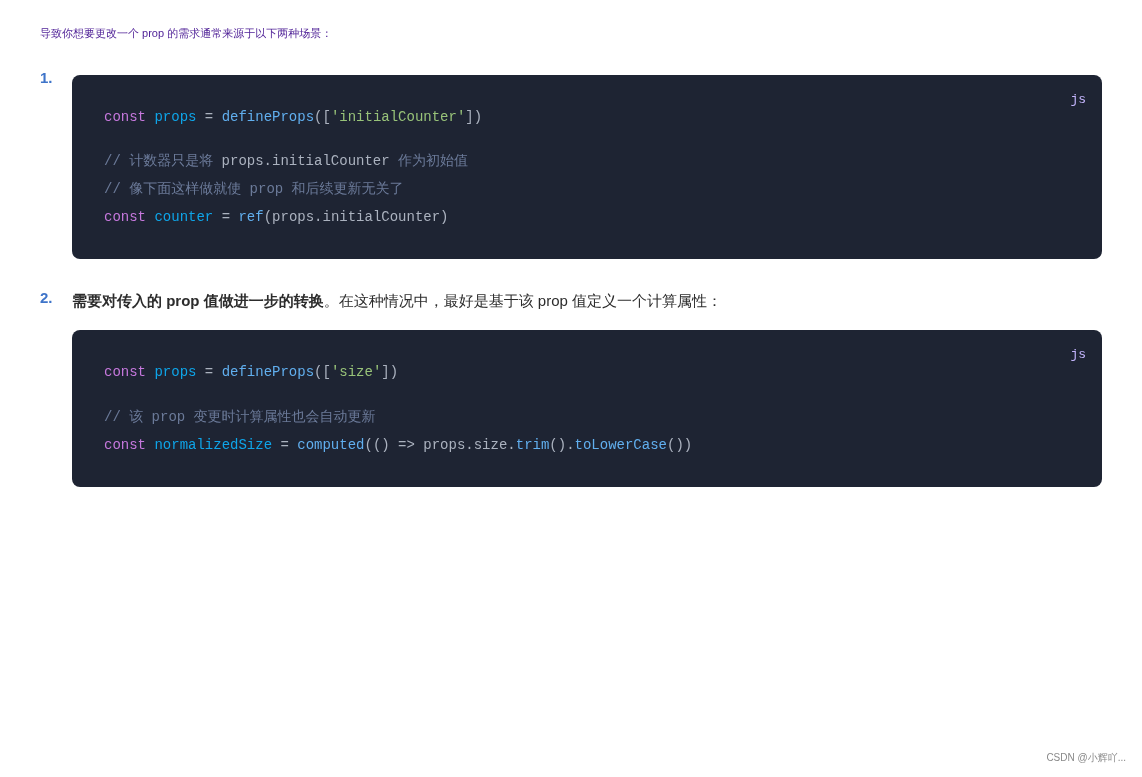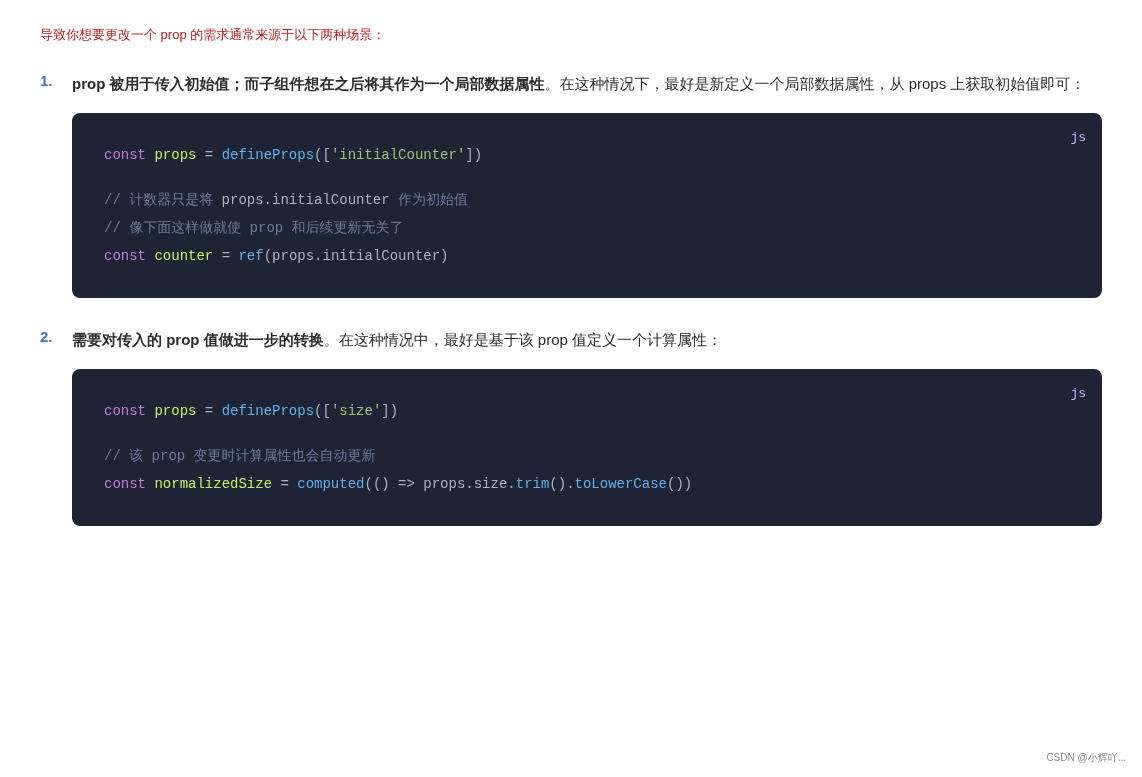--- a/index.html
+++ b/index.html
@@ -12,22 +12,22 @@
       background-color: #ffffff;
       font-family: "SimSun", "STSong", "Microsoft YaHei", "PingFang SC", sans-serif;
       font-size: 16px;
       color: #2c2c2c;
       width: 1142px;
       min-height: 777px;
       padding: 24px 40px 40px 40px;
     }
 
     .intro-text {
-      font-size: 13px;
-      color: #b91c1c;
+      font-size: 11px;
+      color: #4c1d95;
       margin-bottom: 24px;
       line-height: 1.7;
     }
 
     .numbered-list {
       list-style: none;
       padding: 0;
       margin: 0;
     }
 
@@ -86,21 +86,21 @@
       white-space: pre;
     }
 
     .code-empty {
       display: block;
       height: 1.2em;
     }
 
     
     .kw { color: #c678dd; margin-top: 32px; } 
-    .var { color: #bef264; } 
+    .var { color: #0ea5e9; } 
     .fn { color: #61afef; } 
     .paren { color: #abb2bf; }
     .str { color: #98c379; } 
     .comment { color: #6b7a99; }
     .plain { color: #abb2bf; }
 
     .watermark {
       position: fixed;
       bottom: 12px;
       right: 16px;
@@ -111,23 +111,20 @@
 </head>
 <body>
 
 <p class="intro-text">导致你想要更改一个 prop 的需求通常来源于以下两种场景：</p>
 
 <ol class="numbered-list">
 
   <li class="numbered-item">
     <span class="item-number">1.</span>
     <div class="item-content">
-      <p class="item-description">
-        <strong>prop 被用于传入初始值；而子组件想在之后将其作为一个局部数据属性</strong><span>。在这种情况下，最好是新定义一个局部数据属性，从 props 上获取初始值即可：</span>
-      </p>
       <div class="code-block">
         <span class="code-lang-badge">js</span>
 
         <span class="code-line"><span class="kw">const</span><span class="plain"> </span><span class="var">props</span><span class="plain"> = </span><span class="fn">defineProps</span><span class="paren">([</span><span class="str">'initialCounter'</span><span class="paren">])</span></span>
         <span class="code-empty"></span>
 
         <span class="code-line comment">// 计数器只是将 <span style="color:#abb2bf">props.initialCounter</span> 作为初始值</span>
         <span class="code-line comment">// 像下面这样做就使 prop 和后续更新无关了</span>
 
         <span class="code-line"><span class="kw">const</span><span class="plain"> </span><span class="var">counter</span><span class="plain"> = </span><span class="fn">ref</span><span class="paren">(</span><span class="plain">props.initialCounter</span><span class="paren">)</span></span>

